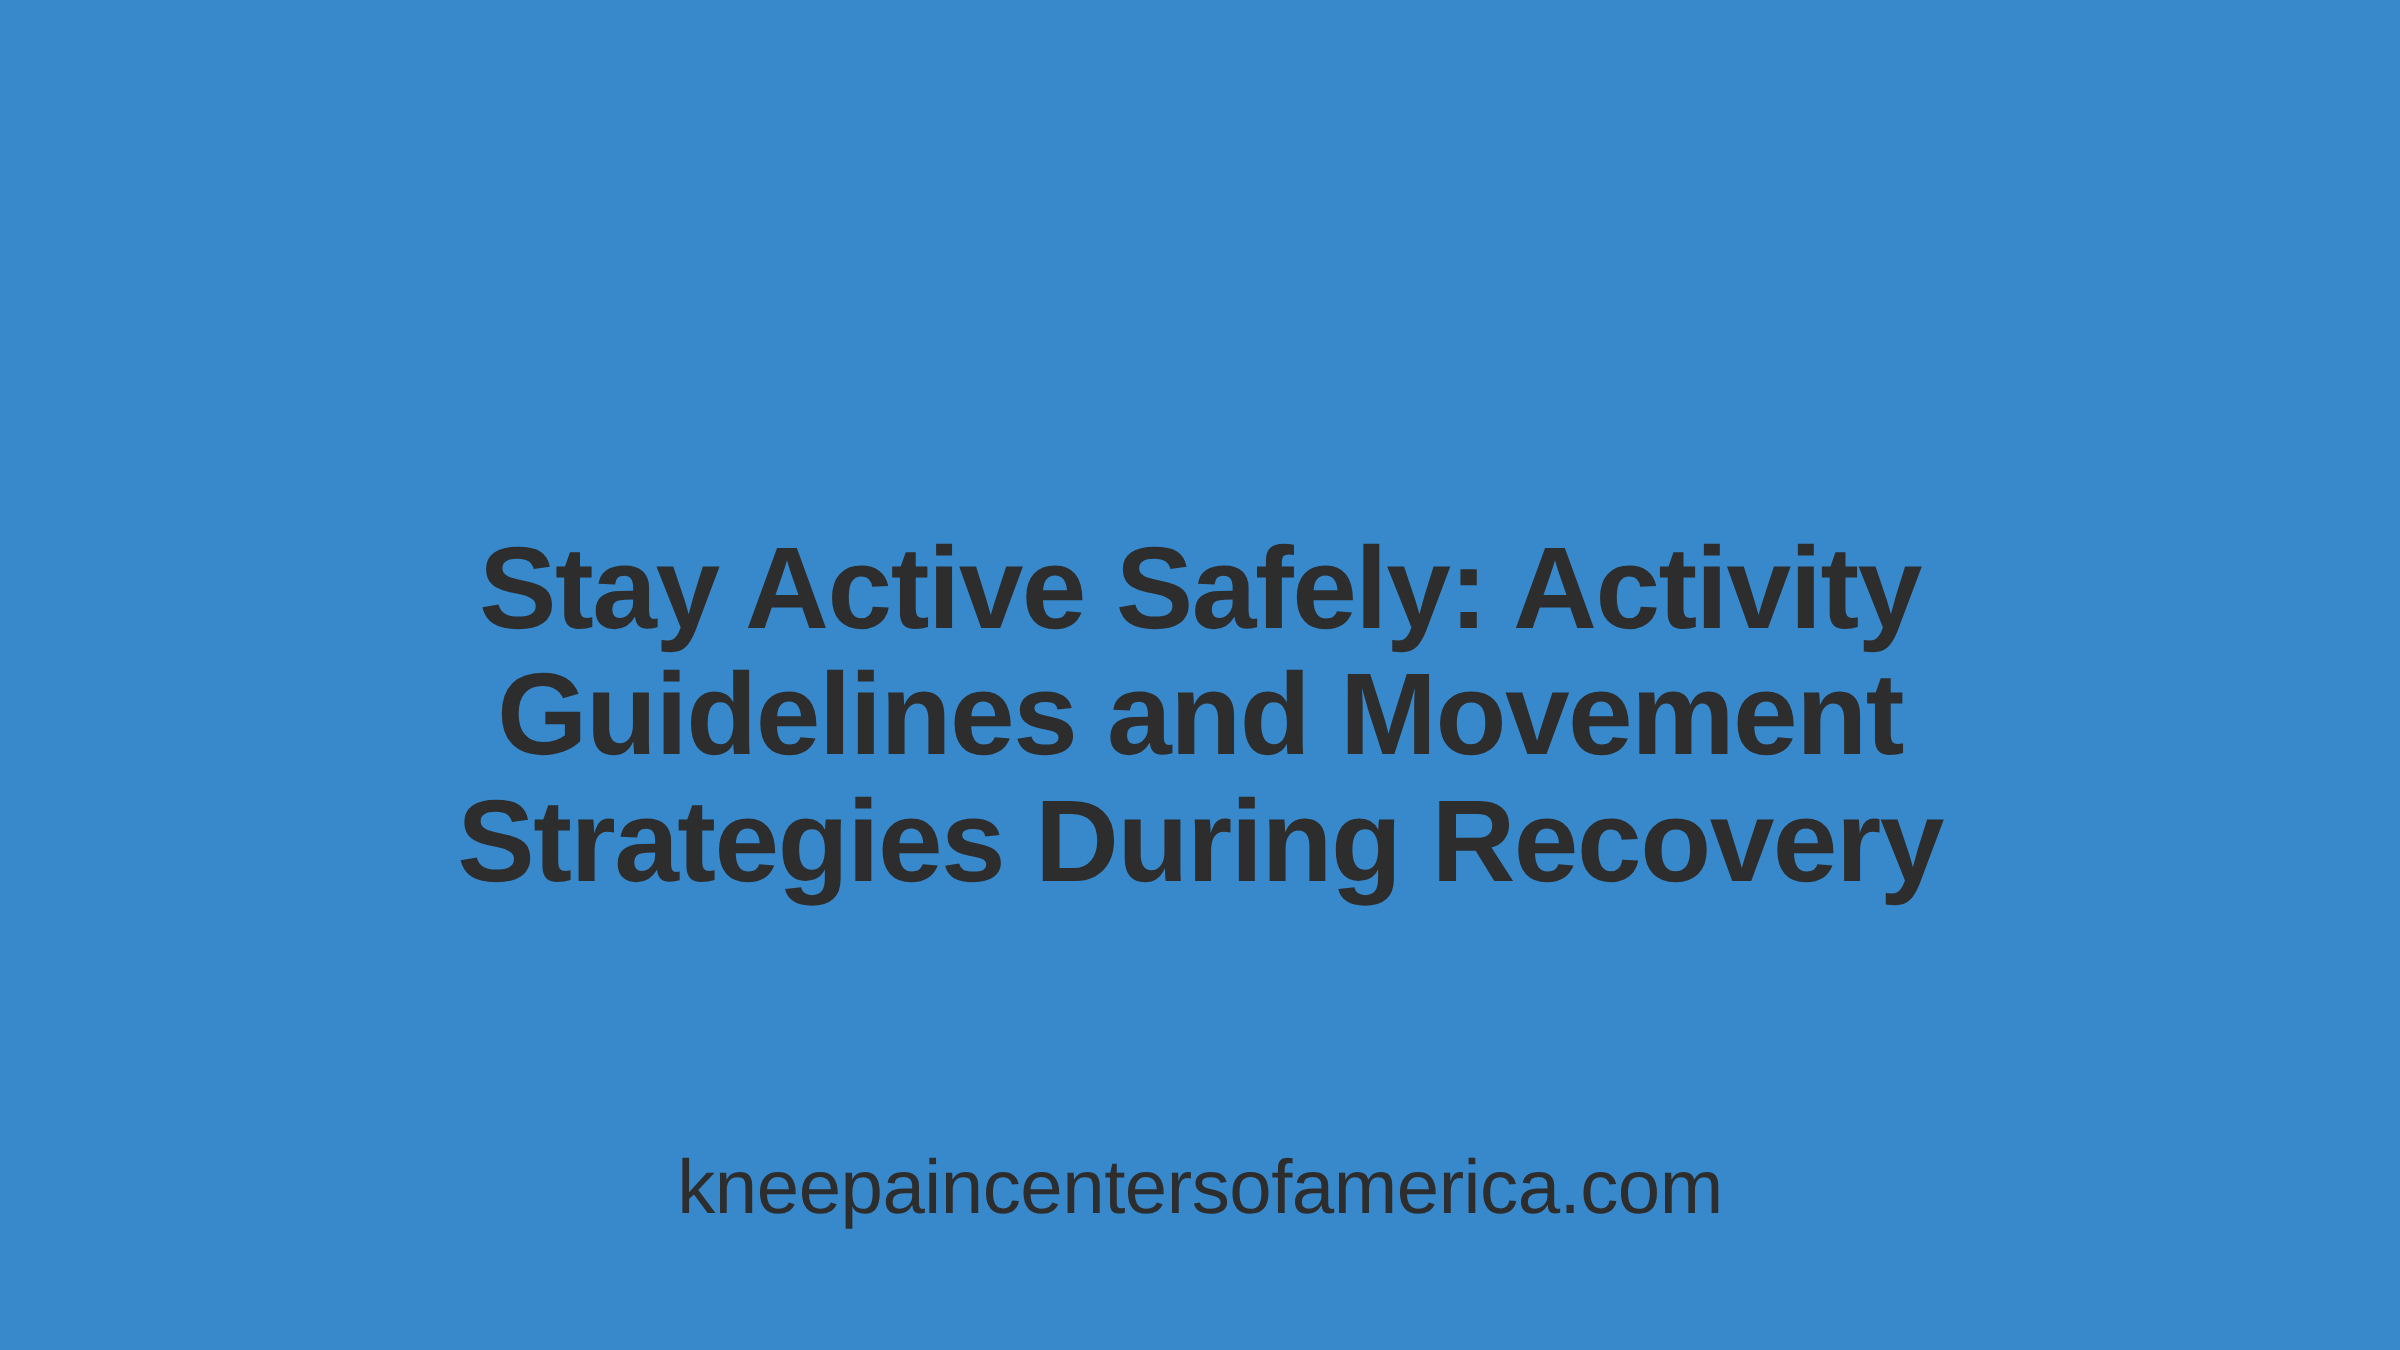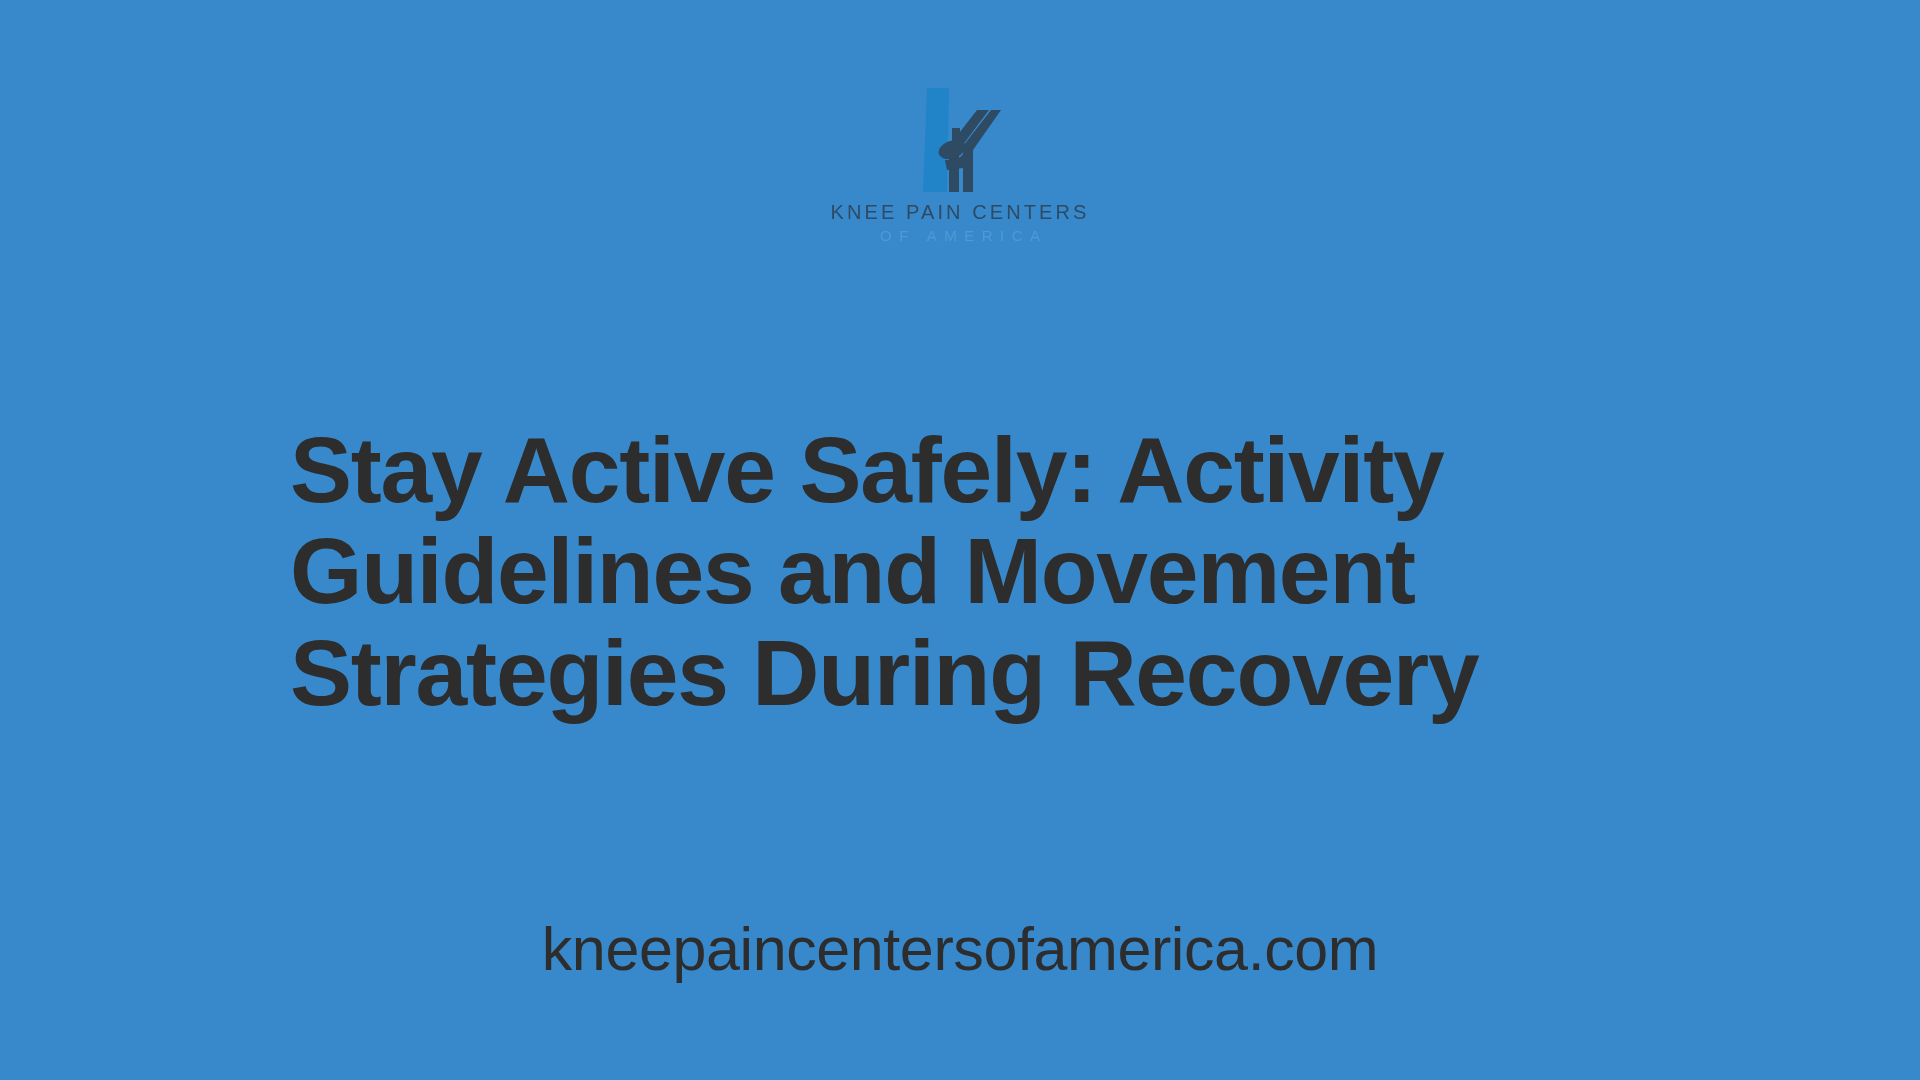--- a/index.html
+++ b/index.html
@@ -78,20 +78,21 @@
     left: 50%;
     transform: translateX(-50%);
     width: 1340px;
     margin: 0;
     font-family: "Liberation Sans", sans-serif;
     font-size: 93px;
     font-weight: 700;
     line-height: 1.09;
     letter-spacing: -1.2px;
     color: #2d2d2d;
+    text-align: center;
   }
 
   
   .site-url {
     position: absolute;
     top: 914px;
     left: 50%;
     transform: translateX(-50%);
     margin: 0;
     font-family: "Liberation Sans", sans-serif;
@@ -101,39 +102,18 @@
     color: #2d2d2d;
     text-align: center;
     white-space: nowrap;
   }
 </style>
 </head>
 <body>
 
 <div class="card">
 
-  <div class="brand-logo">
-
-    <svg class="logo-mark" viewBox="0 0 82 104" xmlns="http://www.w3.org/2000/svg" aria-hidden="true">
-
-      <polygon points="8,0 30,0 28,104 4,104" fill="#2183c8"></polygon>
-
-      <path d="M58,22 L70,22 L40,62 L40,104 L30,104 L30,58 Z" fill="#2f4a63"></path>
-
-      <path d="M72,22 L82,22 L54,62 L54,104 L44,104 L44,58 Z" fill="#2f4a63"></path>
-
-      <path d="M38,52 C30,52 22,56 20,62 C18,68 24,72 32,71 C40,70 46,64 46,58 C46,54 43,52 38,52 Z" fill="#2f4a63"></path>
-
-      <path d="M33,40 L41,40 L41,56 L33,56 Z" fill="#2f4a63"></path>
-
-      <path d="M26,72 C34,72 42,70 44,66 L44,80 L28,82 Z" fill="#2f4a63"></path>
-    </svg>
-
-    <div class="brand-wordmark">KNEE PAIN CENTERS</div>
-
-    <div class="brand-subwordmark">OF AMERICA</div>
-  </div>
 
   <h1 class="headline">Stay Active Safely: Activity Guidelines and Movement Strategies During Recovery</h1>
 
   <div class="site-url">kneepaincentersofamerica.com</div>
 
 </div>
 
 </body></html>

